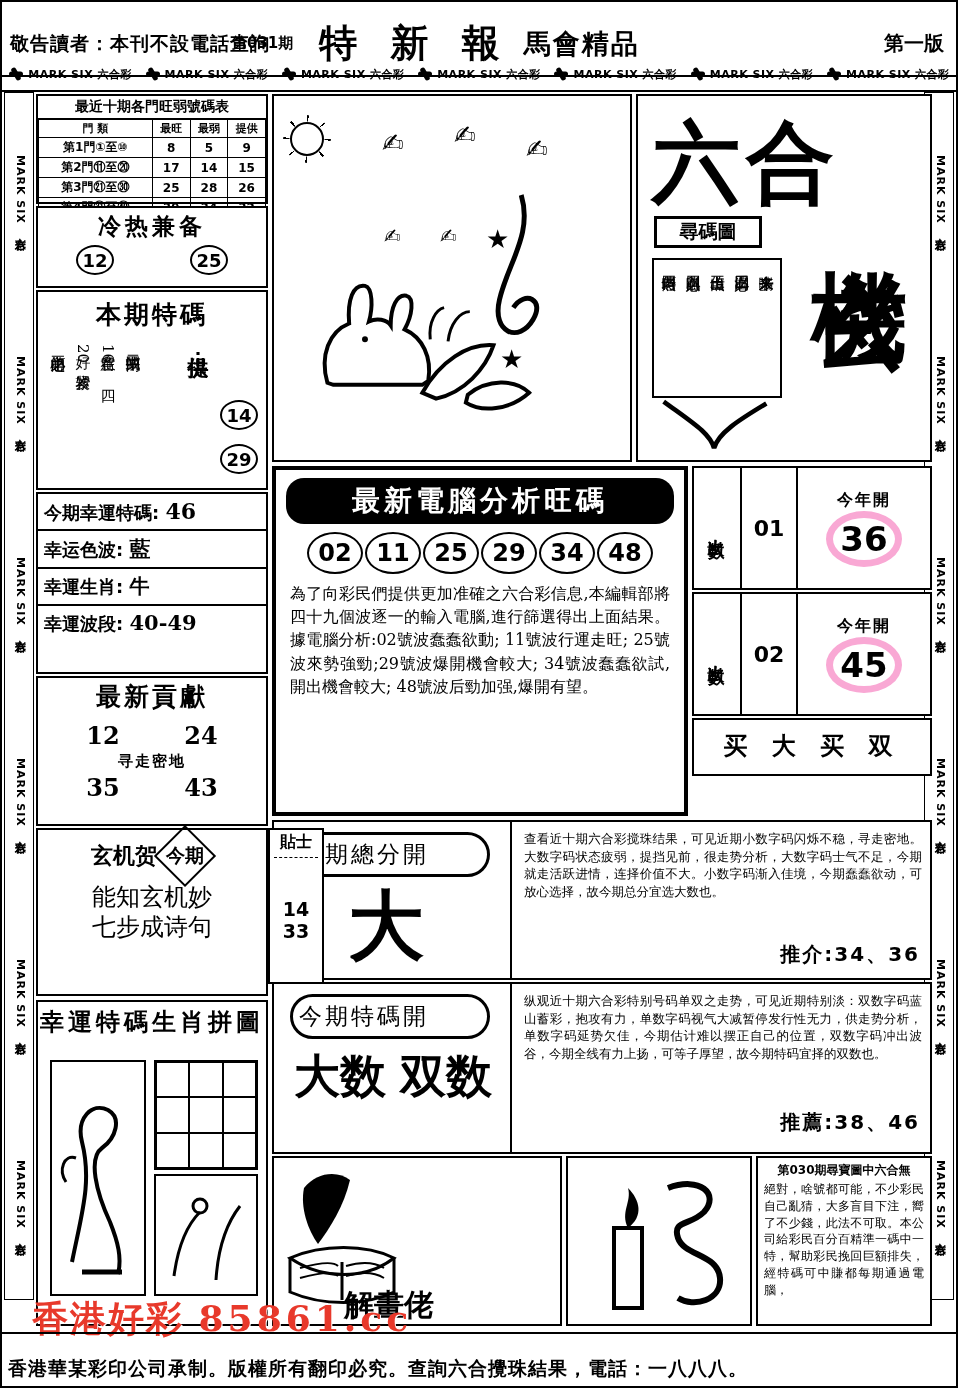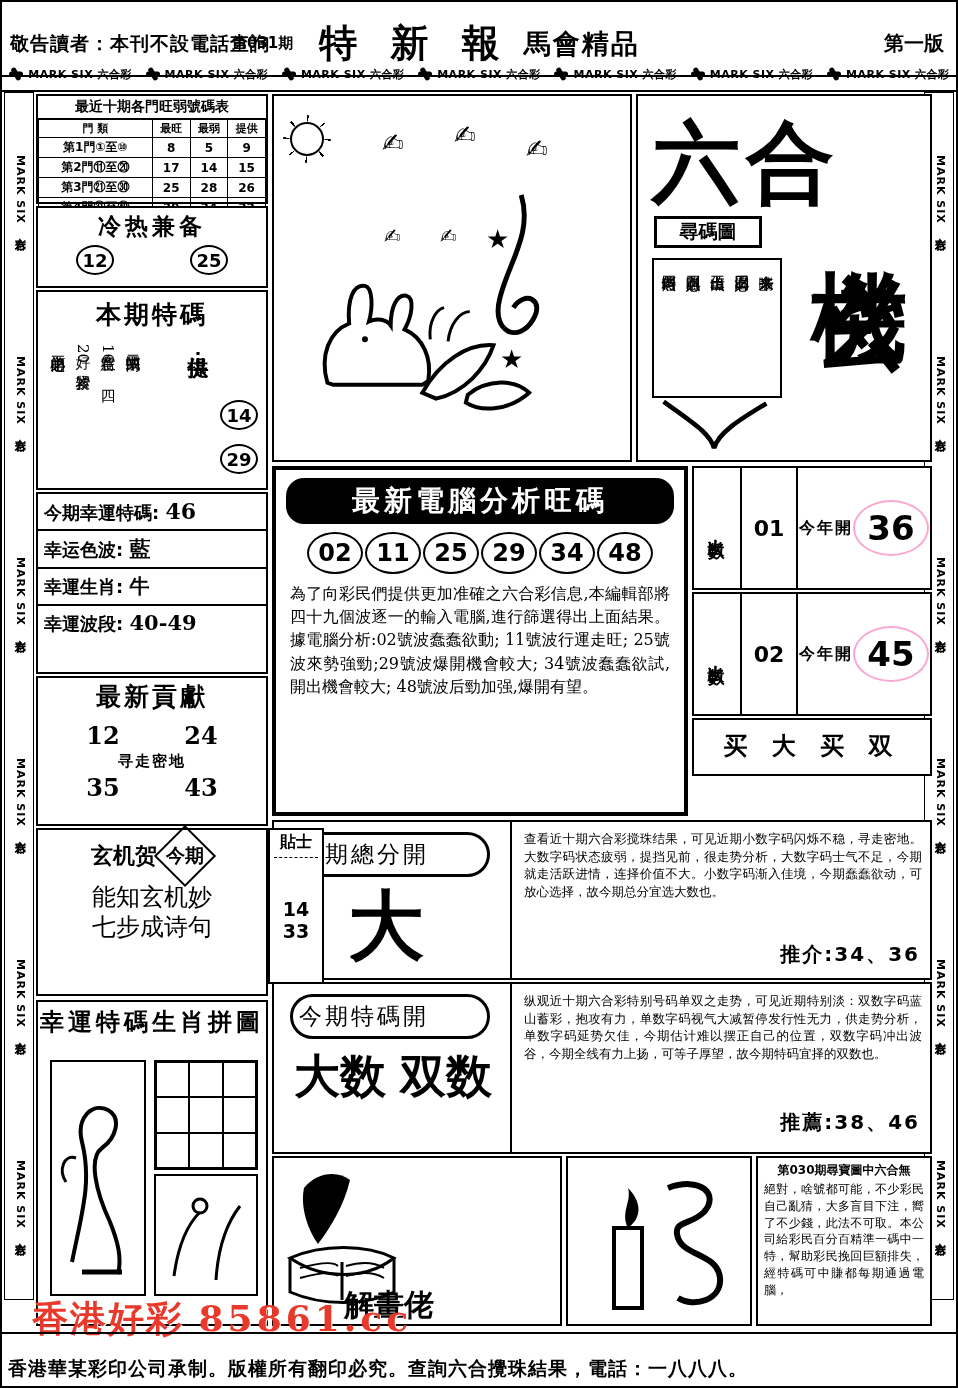--- a/index.html
+++ b/index.html
@@ -138,24 +138,24 @@
   }
   .analysis-text {
     font-size:16px; line-height:1.45; padding:2px 14px 8px; text-align:justify;
     font-family:"DejaVu Serif", serif;
   }
 
   .count-cell { display:flex; height:100%; }
   .count-left { width:48px; border-right:2px solid #000; display:flex; align-items:center; justify-content:center; }
   .count-left .v { writing-mode:vertical-rl; font-size:17px; font-weight:bold; letter-spacing:2px; }
   .count-mid { width:56px; border-right:2px solid #000; display:flex; align-items:center; justify-content:center; font-size:22px; font-weight:bold;}
-  .count-right { flex:1; display:flex; align-items:center; justify-content:center; flex-direction:row;}
+  .count-right { flex:1; display:flex; align-items:center; justify-content:center; flex-direction:column;}
   .count-right .hdr { font-size:16px; font-weight:bold; letter-spacing:2px; }
   .oval {
-    width:76px; height:56px; border:2px solid #f9a8d4; border-radius:50%;
+    width:76px; height:56px; border:7px solid #f9a8d4; border-radius:50%;
     display:flex; align-items:center; justify-content:center; font-size:34px; font-weight:bold;
   }
 
   .pill {
     border:3px solid #000; border-radius:26px; text-align:left;
     font-size:23px; font-weight:normal; letter-spacing:3px; padding:4px 6px;
     font-family:"DejaVu Serif", serif;
   }
   .small-text {
     font-size:12.5px; line-height:1.4; text-align:justify; font-family:"DejaVu Serif", serif;

